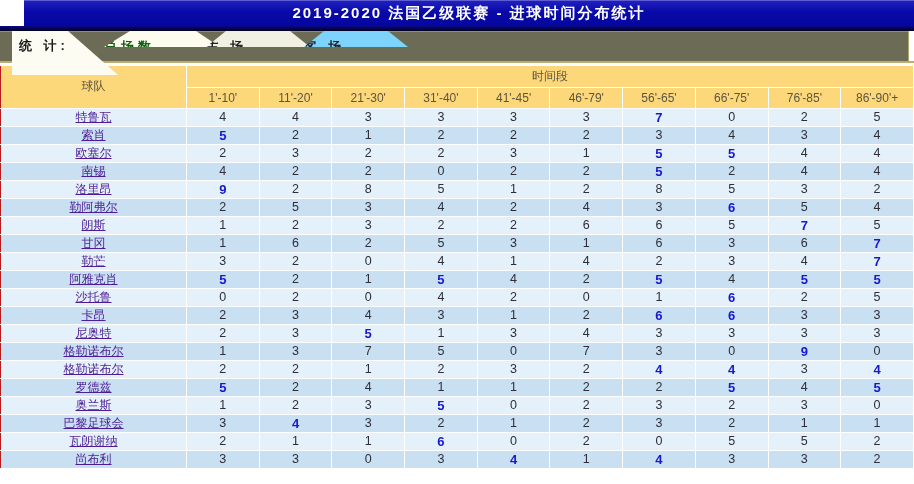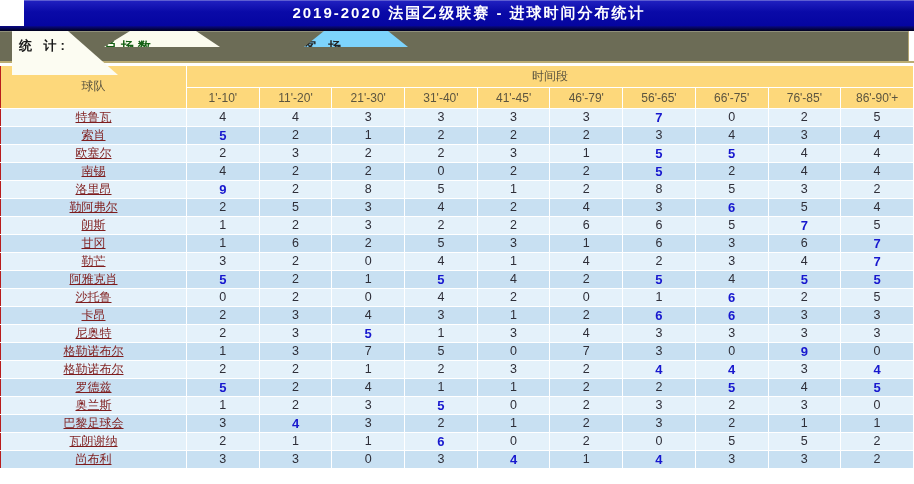--- a/index.html
+++ b/index.html
@@ -47,35 +47,36 @@
   col.team-col { width:186px; }
   th { background:#fdd87b; color:#5c5540; font-weight:normal; font-size:12px;
     border-right:1px solid #ffffff; border-bottom:1px solid #ffffff;
     height:21px; text-align:center; }
   td { height:17.7px; text-align:center; font-size:12.5px; color:#2e2e38;
     border-right:1px solid #ffffff; border-bottom:1px solid #ffffff;
     padding:0; overflow:hidden; white-space:nowrap; }
   tbody tr:nth-child(odd)  td { background:#e4f1fa; }
   tbody tr:nth-child(even) td { background:#c8e0f2; }
   td.max { color:#1717ce; font-weight:bold; font-size:13px; }
-  a.team { color:#7f1d1d; text-decoration:underline; cursor:pointer; font-size:12px; }
+  a.team { color:#4c1d95; text-decoration:underline; cursor:pointer; font-size:12px; }
 </style>
 </head>
 <body>
 
 <div class="page">
 
   <div class="banner">
     <span>2019-2020 法国乙级联赛 - 进球时间分布统计</span>
   </div>
   <div class="banner-sub"></div>
 
   <div class="tabbar">
     <div class="stats-label">统 计:</div>
     <div class="tab tab-total">总场数</div>
+    <div class="tab tab-home">主 场</div>
     <div class="tab tab-away">客 场</div>
     <div class="tabbar-right-edge"></div>
   </div>
   <div class="tab-underline"></div>
   <div class="tab-gap"></div>
 
   <table>
     <colgroup>
       <col class="team-col">
       <col>

